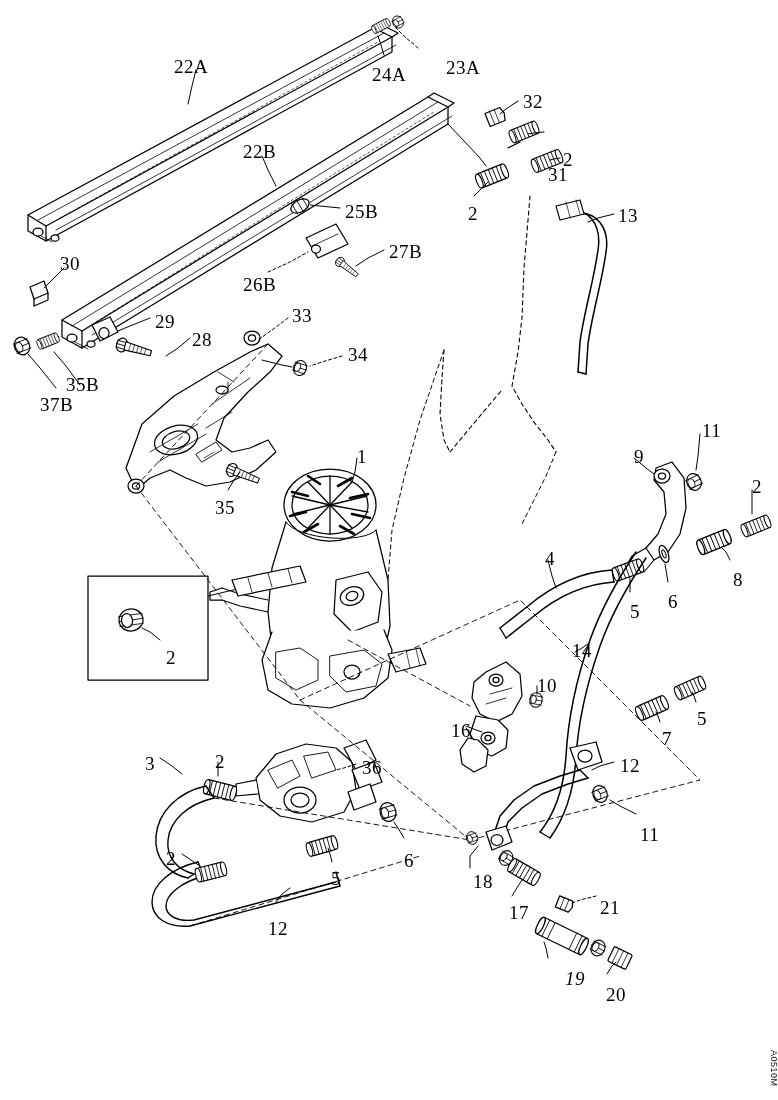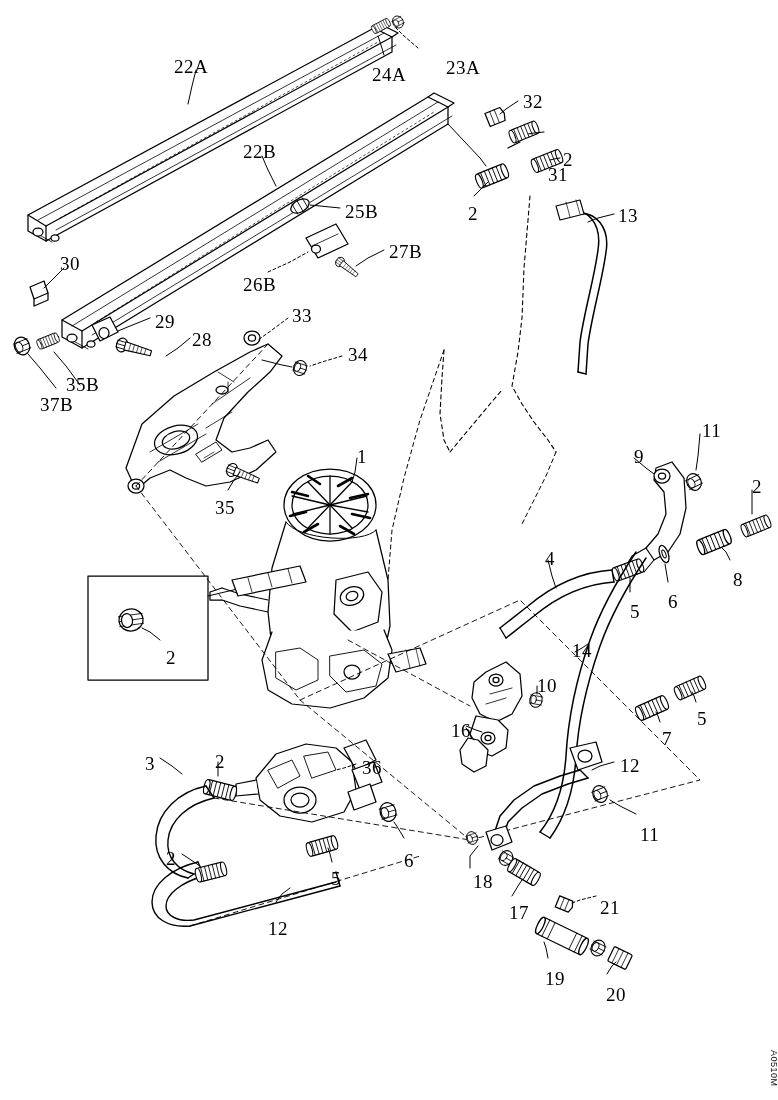--- a/index.html
+++ b/index.html
@@ -530,18 +530,18 @@
 <span class="lbl" style="left:145px;top:754px;">3</span>
 <span class="lbl" style="left:215px;top:752px;">2</span>
 <span class="lbl" style="left:362px;top:758px;">36</span>
 <span class="lbl" style="left:166px;top:849px;">2</span>
 <span class="lbl" style="left:331px;top:869px;">5</span>
 <span class="lbl" style="left:404px;top:851px;">6</span>
 <span class="lbl" style="left:268px;top:910px;margin-top:9px;">12</span>
 <span class="lbl" style="left:473px;top:872px;">18</span>
 <span class="lbl" style="left:509px;top:903px;text-align:center;">17</span>
 <span class="lbl" style="left:600px;top:898px;">21</span>
-<span class="lbl" style="left:545px;top:969px;">19</span>
+<span class="lbl" style="left:565px;top:969px;font-style:italic;">19</span>
 <span class="lbl" style="left:606px;top:985px;">20</span>
 
 <div id="watermark">A0510M</div>
 
 </div>
 
 </body></html>

